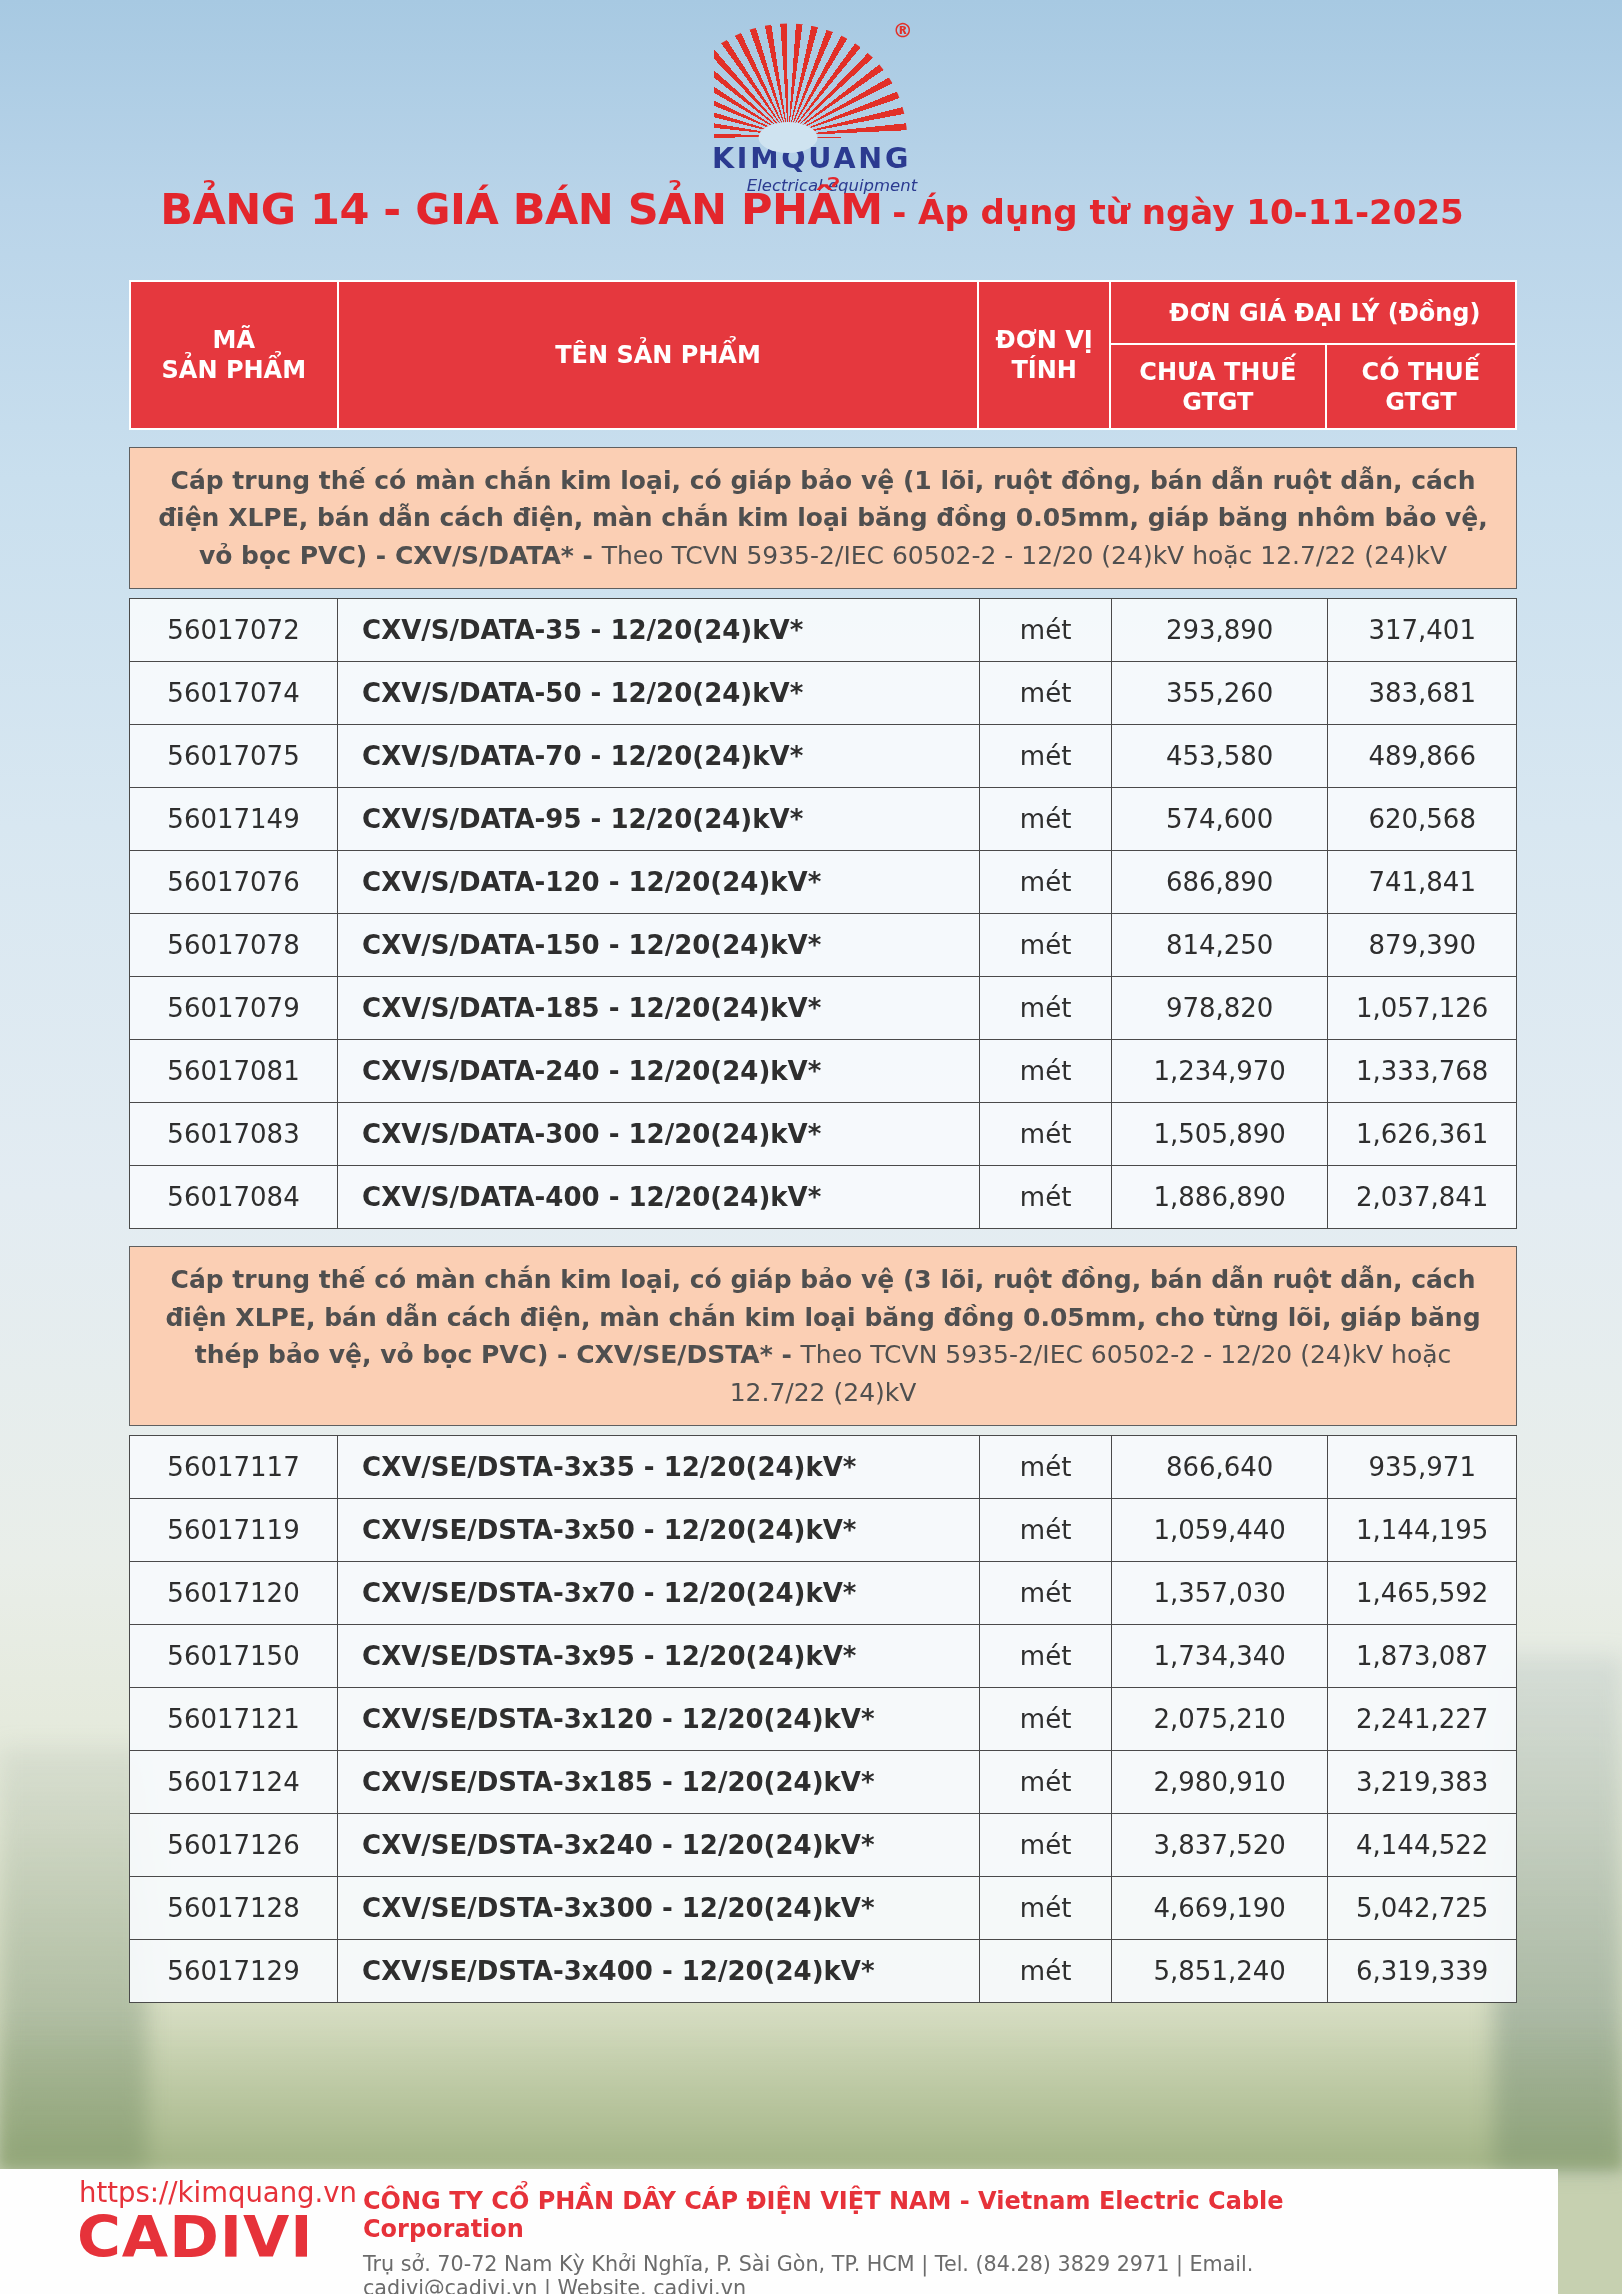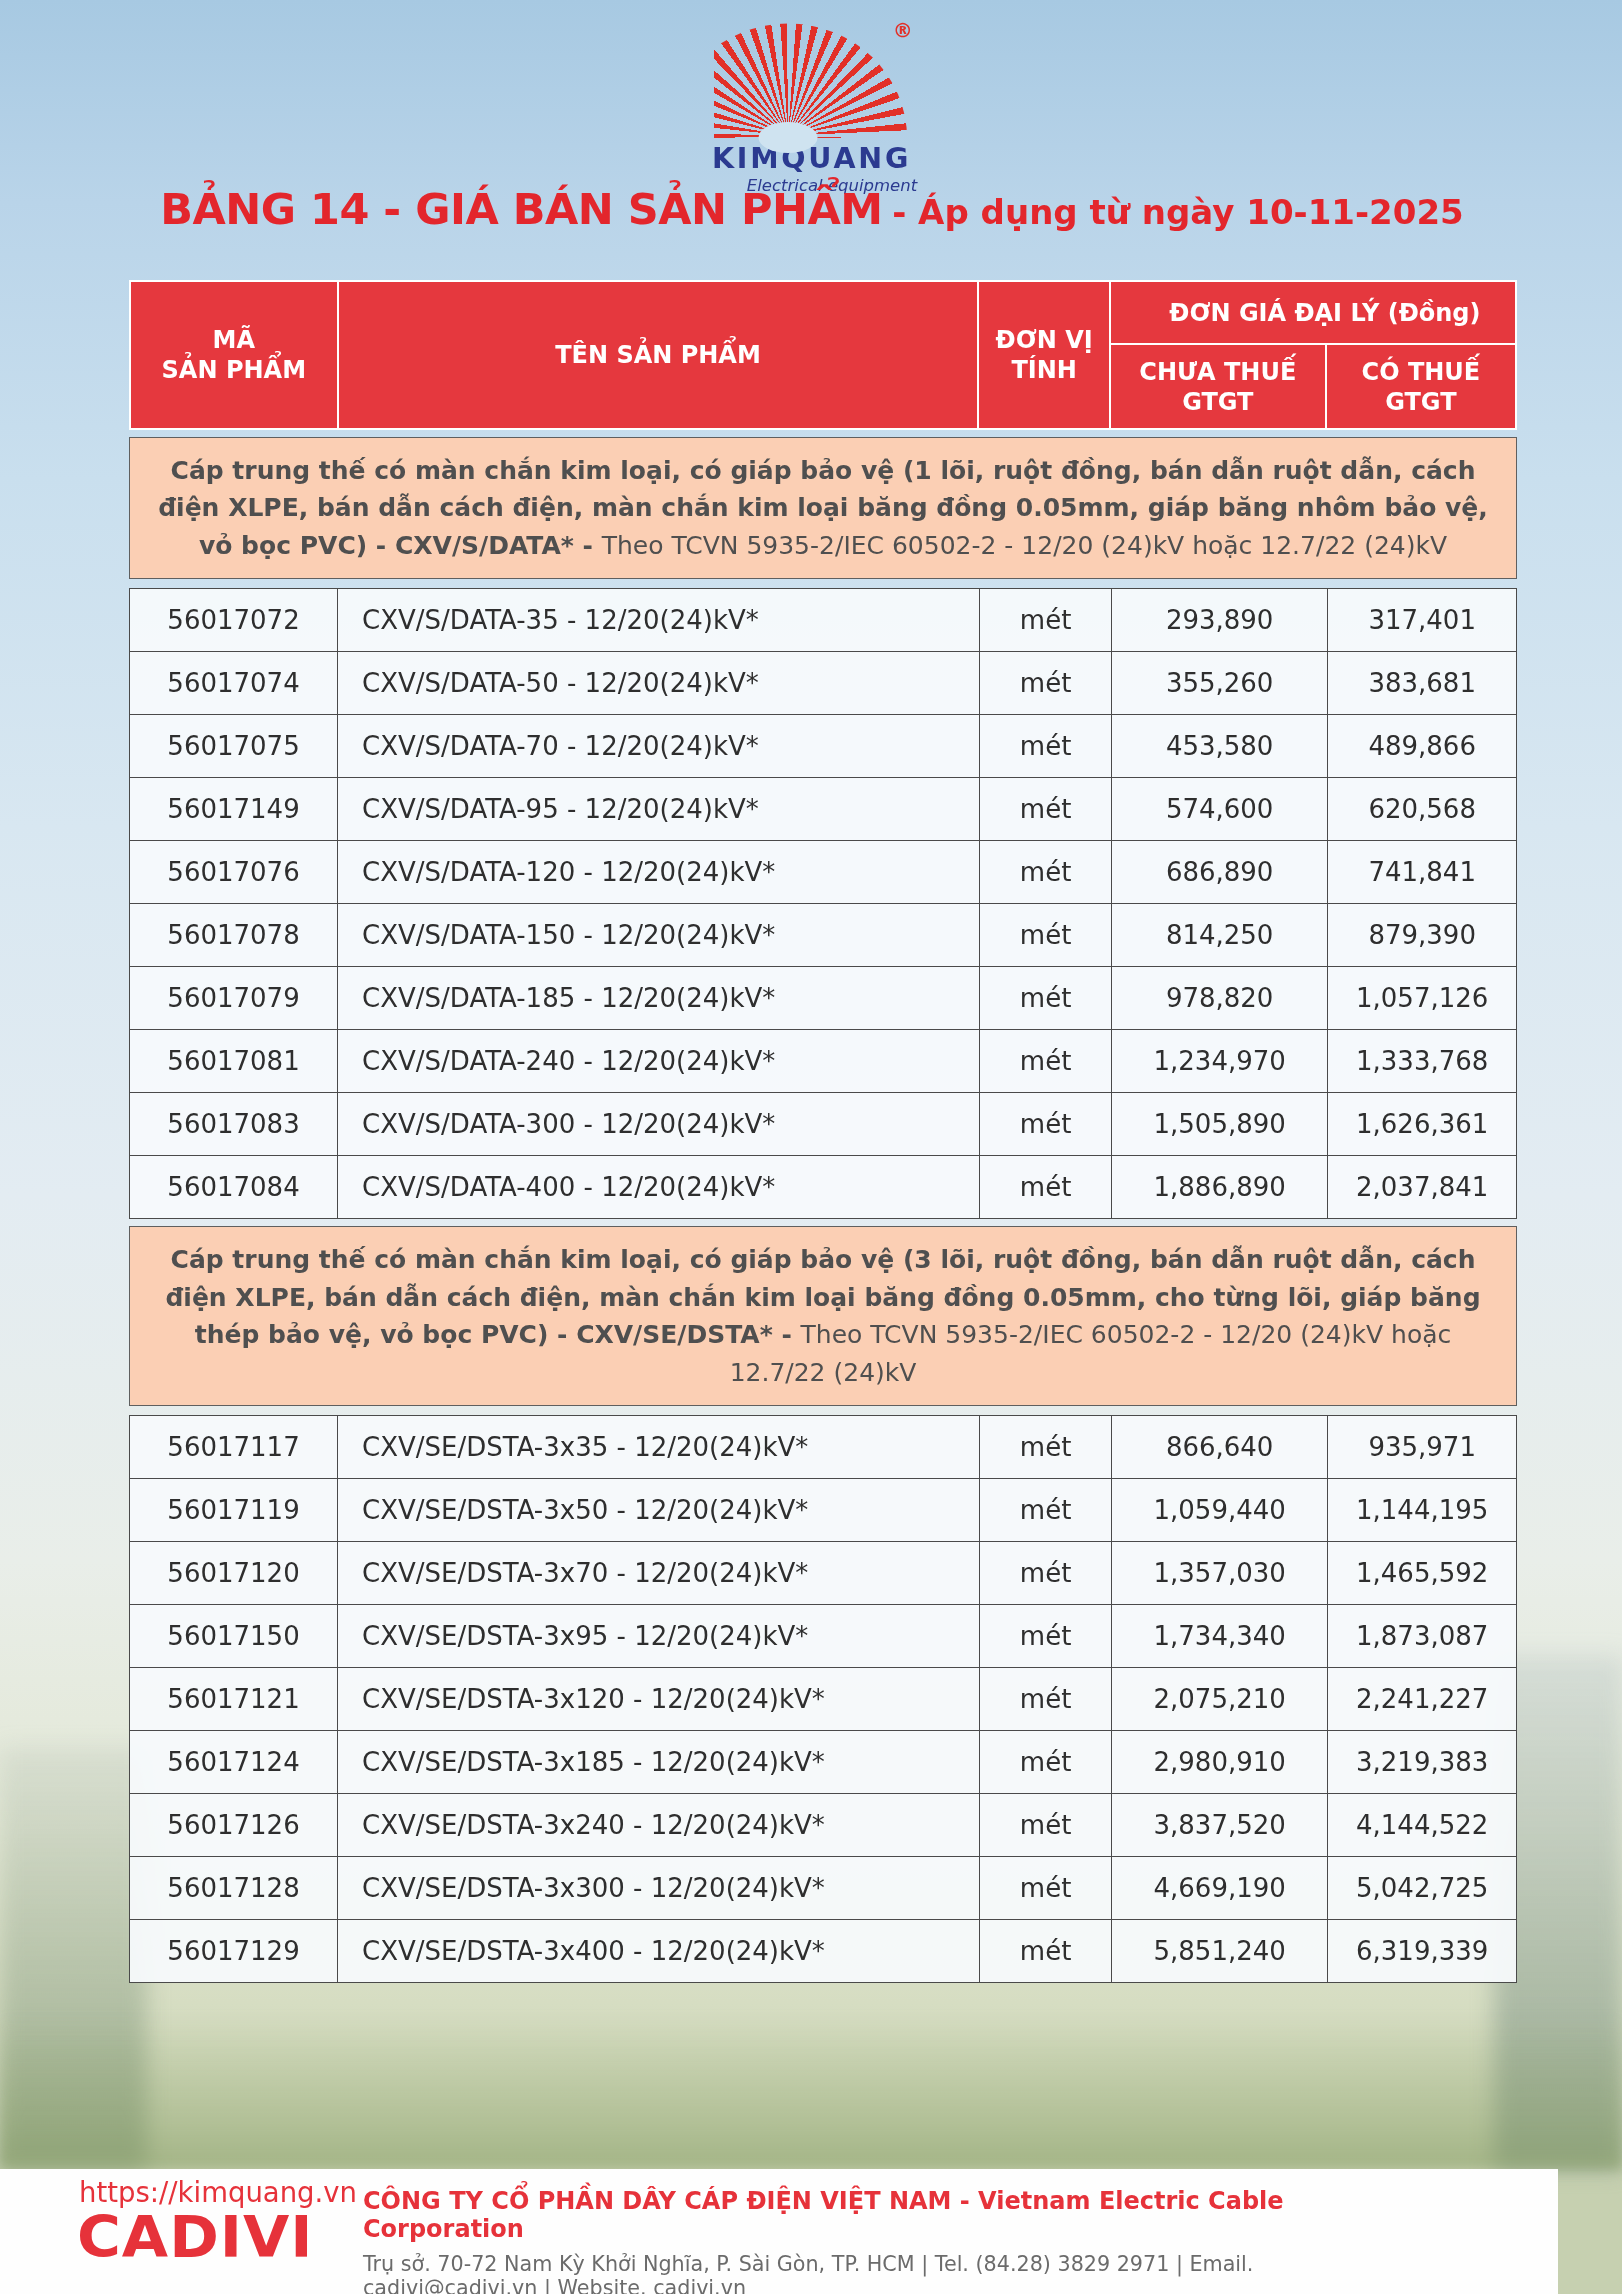--- a/index.html
+++ b/index.html
@@ -48,31 +48,31 @@
   col.c-novat{width:15.6%;} col.c-vat{width:13.6%;}
 
   .hdr{border:2.8px solid #ffffff;background:#e5383e;}
   .hdr th{background:#e5383e;color:#ffffff;font-size:24px;font-weight:600;
     text-align:center;vertical-align:middle;white-space:pre-line;line-height:1.25;}
   .hdr .r1 th{height:59px;}
   .hdr .r2 th{height:81px;}
   .hdr th.sep{border-right:2.8px solid #ffffff;}
   .hdr th.grp{border-bottom:2.8px solid #ffffff;padding-left:25px;}
 
-  .band{margin-top:7px;background:#fbcfb4;border:1.8px solid #5f5f5f;
+  .band{margin-top:17px;background:#fbcfb4;border:1.8px solid #5f5f5f;
     padding:13.8px 26px;text-align:center;color:#4f4f4f;
     font-size:25px;line-height:1.5;}
   .band .b{font-weight:700;}
   .band .n{font-weight:400;}
 
   .rows{margin-top:9.2px;border-collapse:collapse;}
   .rows td{border:1.8px solid #4a4a4a;background:rgba(247,250,252,0.94);
     height:60px;font-size:26px;color:#2e2e2e;vertical-align:middle;}
   .rows td.code{text-align:center;}
-  .rows td.name{text-align:left;padding-left:24px;}
+  .rows td.name{text-align:left;padding-left:24px;font-weight:bold;}
   .rows td.unit{text-align:center;}
   .rows td.price{text-align:center;}
 
   
   .footer{position:absolute;left:0;bottom:0;width:1558px;height:126px;
     background:#fefefe;z-index:4;}
   .f-url{position:absolute;left:79px;top:7.3px;color:#e6323a;font-size:27.5px;
     font-weight:500;text-decoration:none;}
   .f-cadivi{position:absolute;left:77px;top:35px;color:#e6323a;font-size:57px;
     font-weight:800;letter-spacing:0.9px;transform:scaleX(1.05);transform-origin:left;}

